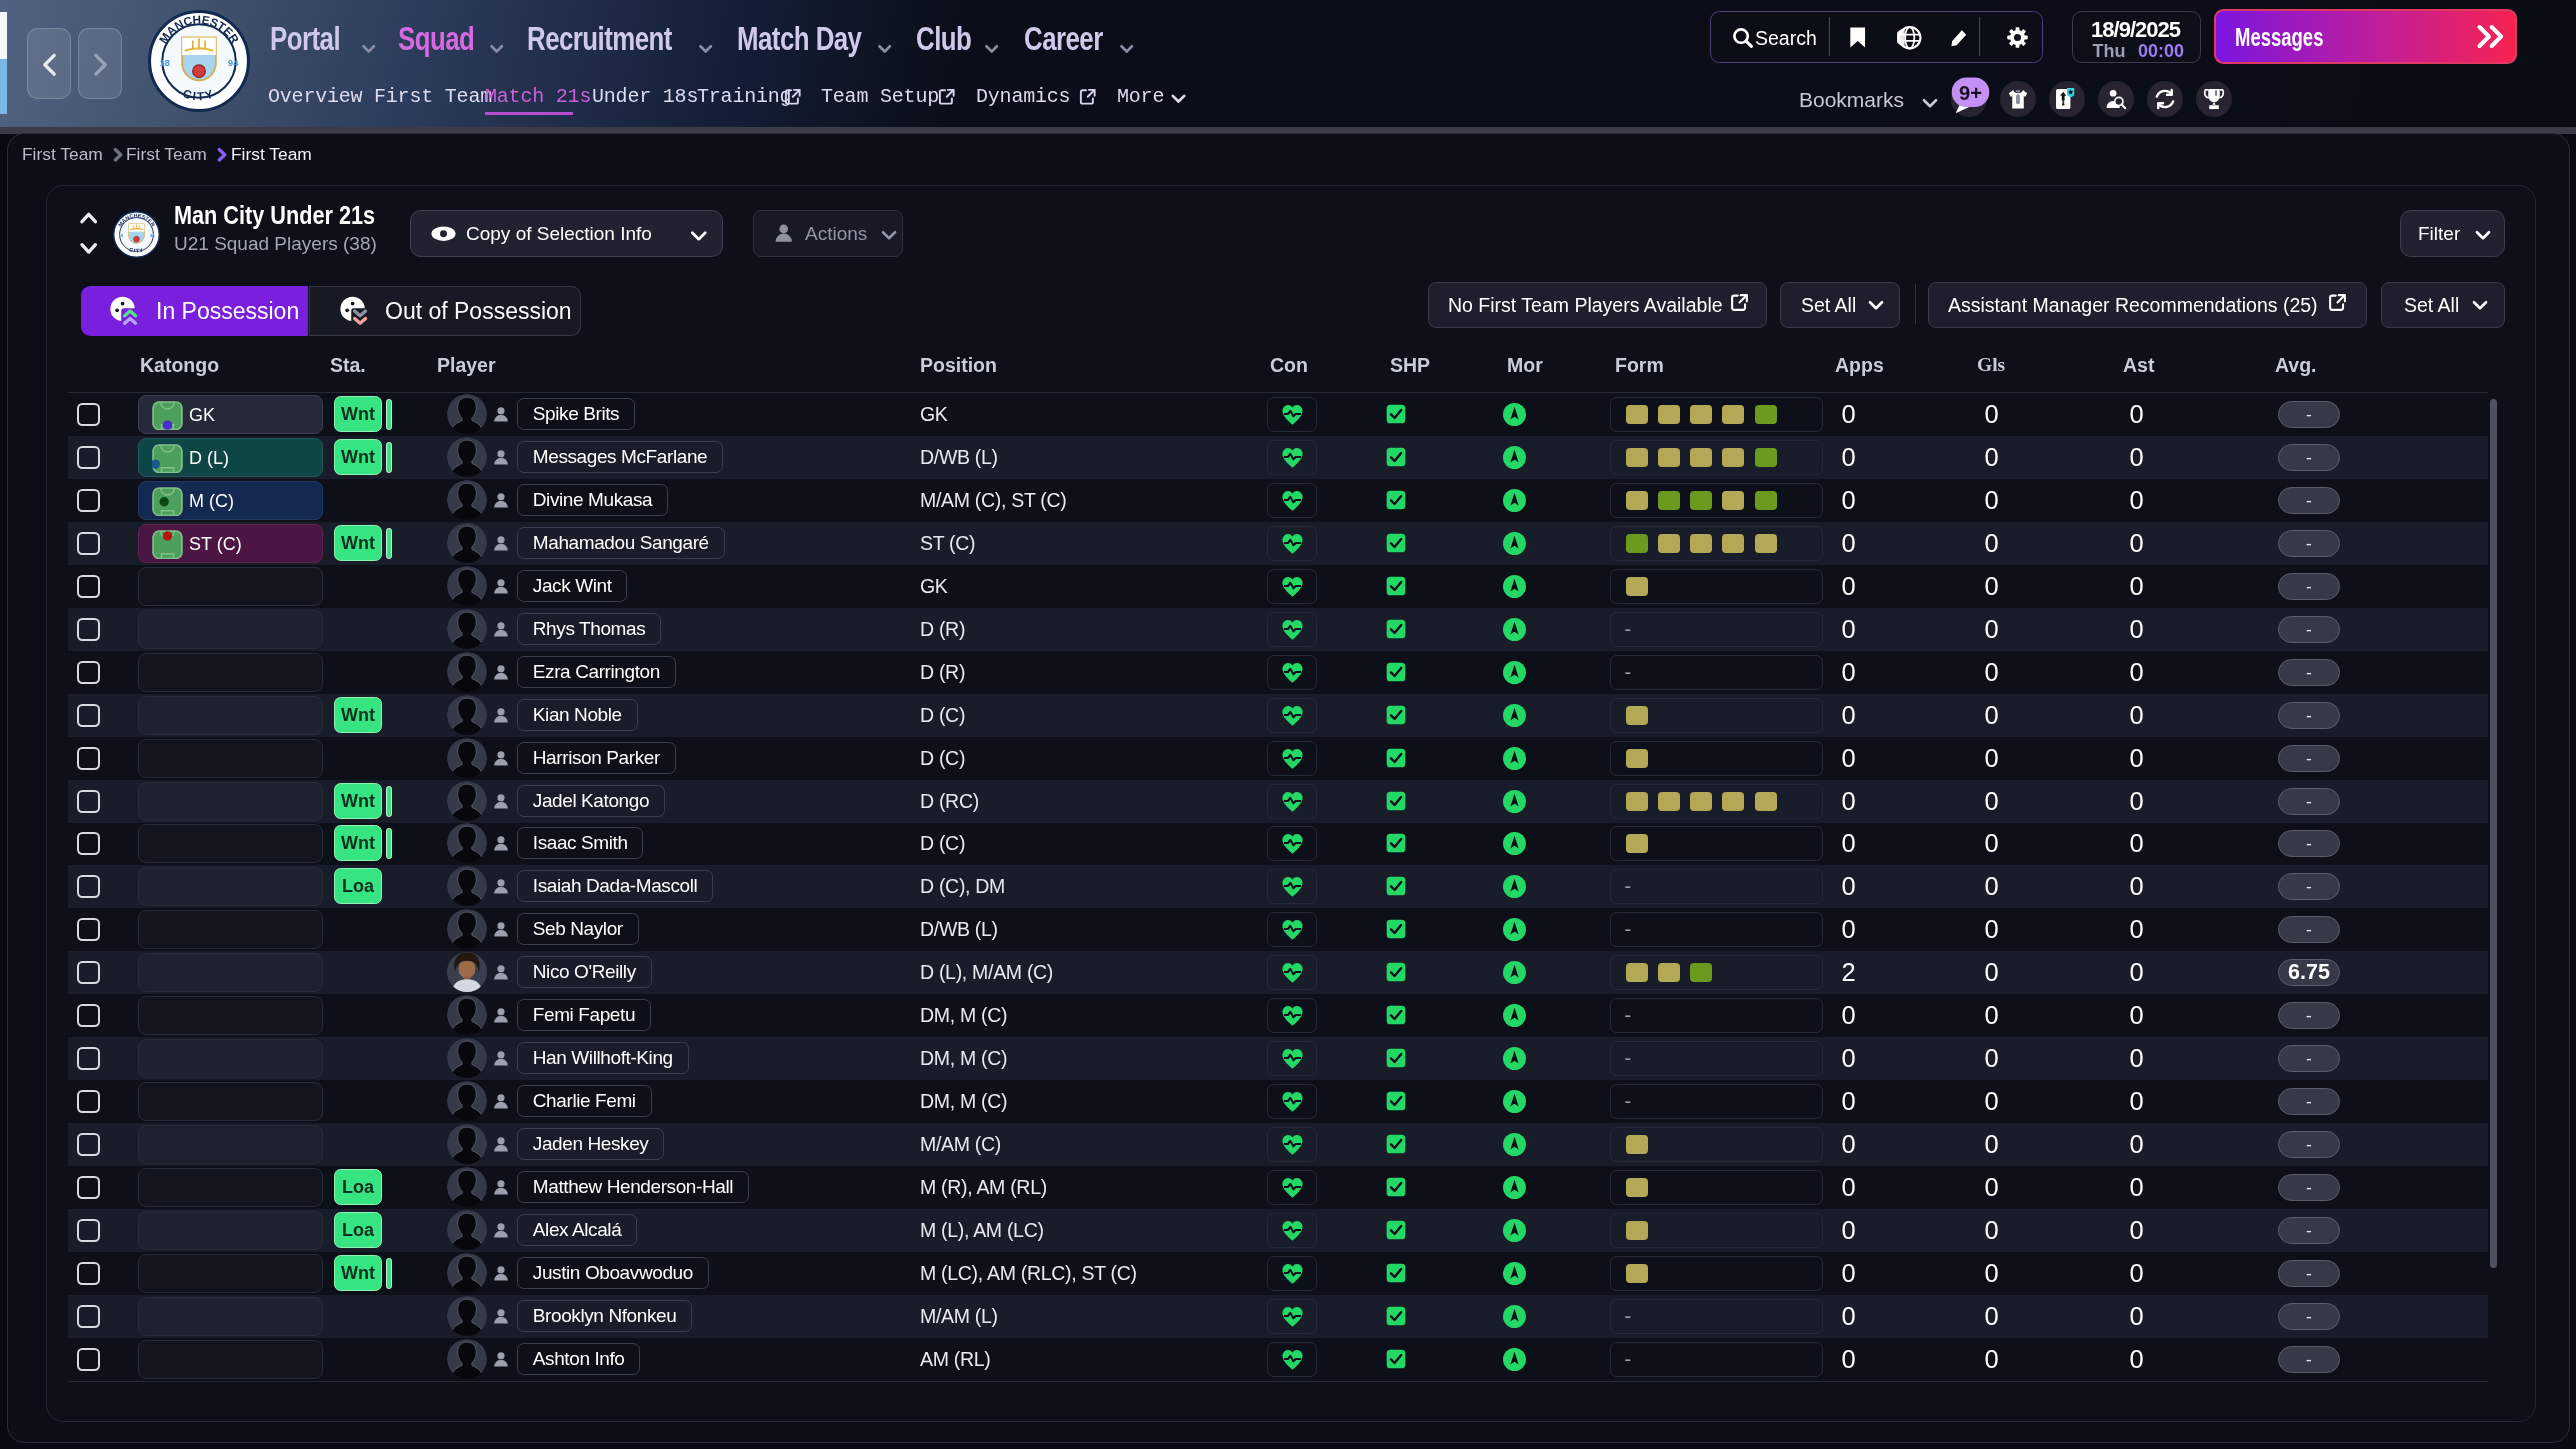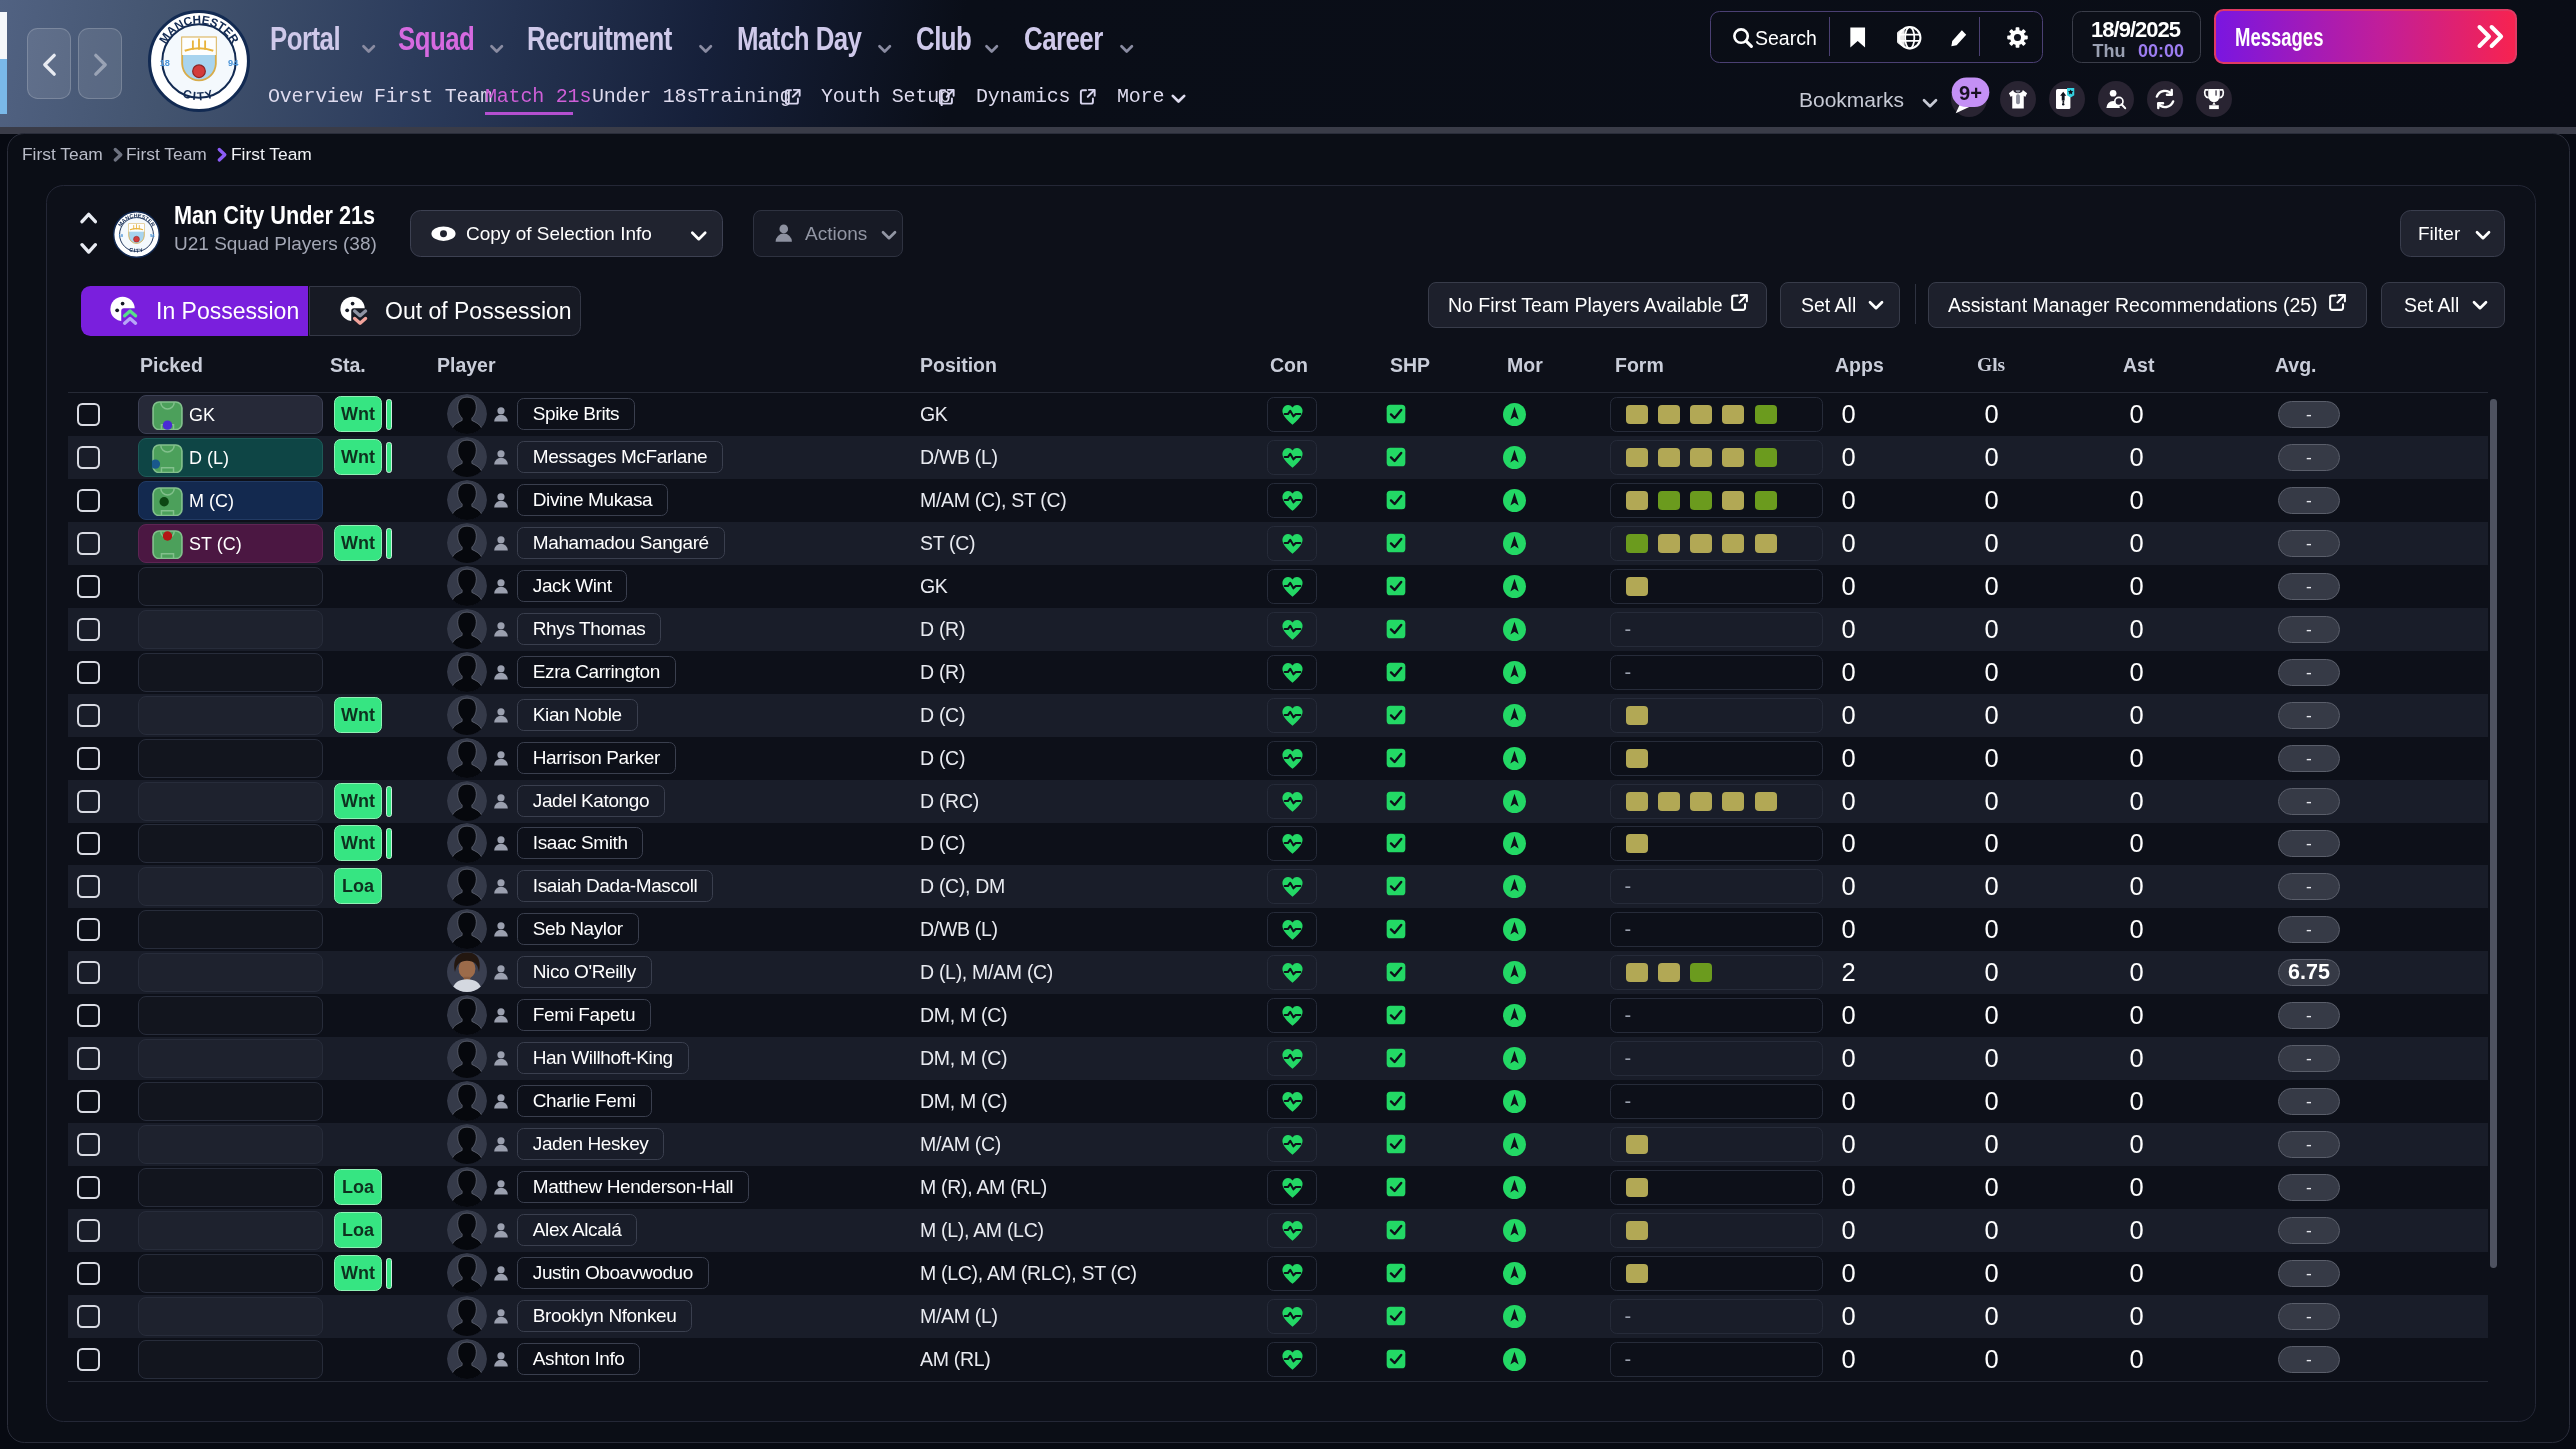--- a/index.html
+++ b/index.html
@@ -83,21 +83,21 @@
     <div class="nav2" style="left:374px;color:#dedbee;">First Team</div>
     <div class="nav2" style="left:485px;color:#cf5fd8;">Match 21s</div>
     <div style="position:absolute;left:485px;top:112px;width:88px;height:3.4px;background:#b44fd0;"></div>
     <div class="nav2" style="left:592px;color:#dedbee;">Under 18s</div>
     <div class="nav2" style="left:697px;color:#dedbee;">Training</div>
     <div style="position:absolute;left:782px;top:86px;"><svg width="21.5" height="21.5" viewBox="0 0 32 32" style="">
         <path d="M13.44 6.4 H8.32 a2.56 2.56 0 0 0 -2.56 2.56 V23.68 a2.56 2.56 0 0 0 2.56 2.56 H21.12 a2.56 2.56 0 0 0 2.56 -2.56 V18.56" fill="none" stroke="#d8d5ee" stroke-width="2.88" stroke-linecap="round"></path>
 <path d="M17.6 5.76 H26.24 V14.4" fill="none" stroke="#d8d5ee" stroke-width="2.88" stroke-linecap="round" stroke-linejoin="round"></path>
 <path d="M25.6 6.4 L16.0 16.0" stroke="#d8d5ee" stroke-width="2.88" stroke-linecap="round"></path>
       </svg></div>
-    <div class="nav2" style="left:821px;color:#dedbee;">Youth Setup</div>
+    <div class="nav2" style="left:821px;color:#dedbee;">Team Setup</div>
     <div style="position:absolute;left:936px;top:86px;"><svg width="21.5" height="21.5" viewBox="0 0 32 32" style="">
         <path d="M13.44 6.4 H8.32 a2.56 2.56 0 0 0 -2.56 2.56 V23.68 a2.56 2.56 0 0 0 2.56 2.56 H21.12 a2.56 2.56 0 0 0 2.56 -2.56 V18.56" fill="none" stroke="#d8d5ee" stroke-width="2.88" stroke-linecap="round"></path>
 <path d="M17.6 5.76 H26.24 V14.4" fill="none" stroke="#d8d5ee" stroke-width="2.88" stroke-linecap="round" stroke-linejoin="round"></path>
 <path d="M25.6 6.4 L16.0 16.0" stroke="#d8d5ee" stroke-width="2.88" stroke-linecap="round"></path>
       </svg></div>
     <div class="nav2" style="left:976px;color:#dedbee;">Dynamics</div>
     <div style="position:absolute;left:1077px;top:86px;"><svg width="21.5" height="21.5" viewBox="0 0 32 32" style="">
         <path d="M13.44 6.4 H8.32 a2.56 2.56 0 0 0 -2.56 2.56 V23.68 a2.56 2.56 0 0 0 2.56 2.56 H21.12 a2.56 2.56 0 0 0 2.56 -2.56 V18.56" fill="none" stroke="#d8d5ee" stroke-width="2.88" stroke-linecap="round"></path>
 <path d="M17.6 5.76 H26.24 V14.4" fill="none" stroke="#d8d5ee" stroke-width="2.88" stroke-linecap="round" stroke-linejoin="round"></path>
 <path d="M25.6 6.4 L16.0 16.0" stroke="#d8d5ee" stroke-width="2.88" stroke-linecap="round"></path>
@@ -299,21 +299,21 @@
       <path d="M14.28 6.800000000000001 H8.84 a2.72 2.72 0 0 0 -2.72 2.72 V25.16 a2.72 2.72 0 0 0 2.72 2.72 H22.44 a2.72 2.72 0 0 0 2.72 -2.72 V19.72" fill="none" stroke="#ffffff" stroke-width="3.06" stroke-linecap="round"></path>
 <path d="M18.700000000000003 6.12 H27.88 V15.3" fill="none" stroke="#ffffff" stroke-width="3.06" stroke-linecap="round" stroke-linejoin="round"></path>
 <path d="M27.200000000000003 6.800000000000001 L17.0 17.0" stroke="#ffffff" stroke-width="3.06" stroke-linecap="round"></path>
     </svg></div>
 <div class="btn" style="left:2381px;top:282px;width:124px;height:46px;"></div>
 <div style="position:absolute;left:2404px;top:294px;color:#fff;font-size:19.5px;">Set All</div>
 <div style="position:absolute;left:2470px;top:295px;"><svg width="20" height="20" viewBox="0 0 30 30" style="">
       <path d="M6.0 10.799999999999999 L15.0 19.8 L24.0 10.799999999999999" fill="none" stroke="#ffffff" stroke-width="4" stroke-linecap="round" stroke-linejoin="round"></path>
     </svg></div>
 
-<div class="hdr" style="left:140px;">Picked</div>
+<div class="hdr" style="left:140px;">Katongo</div>
 <div class="hdr" style="left:330px;">Sta.</div>
 <div class="hdr" style="left:437px;">Player</div>
 <div class="hdr" style="left:920px;">Position</div>
 <div class="hdr" style="left:1270px;">Con</div>
 <div class="hdr" style="left:1390px;">SHP</div>
 <div class="hdr" style="left:1507px;">Mor</div>
 <div class="hdr" style="left:1615px;">Form</div>
 <div class="hdr" style="left:1835px;">Apps</div>
 <div class="hdr" style="left:1977px;font-family:Liberation Serif, serif;">Gls</div>
 <div class="hdr" style="left:2123px;">Ast</div>

